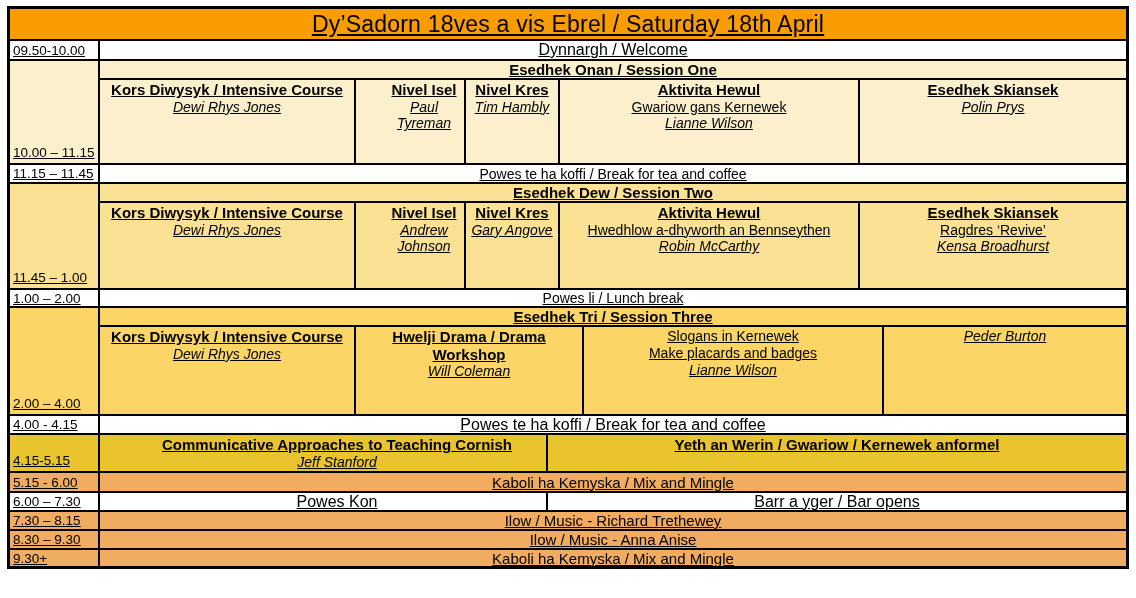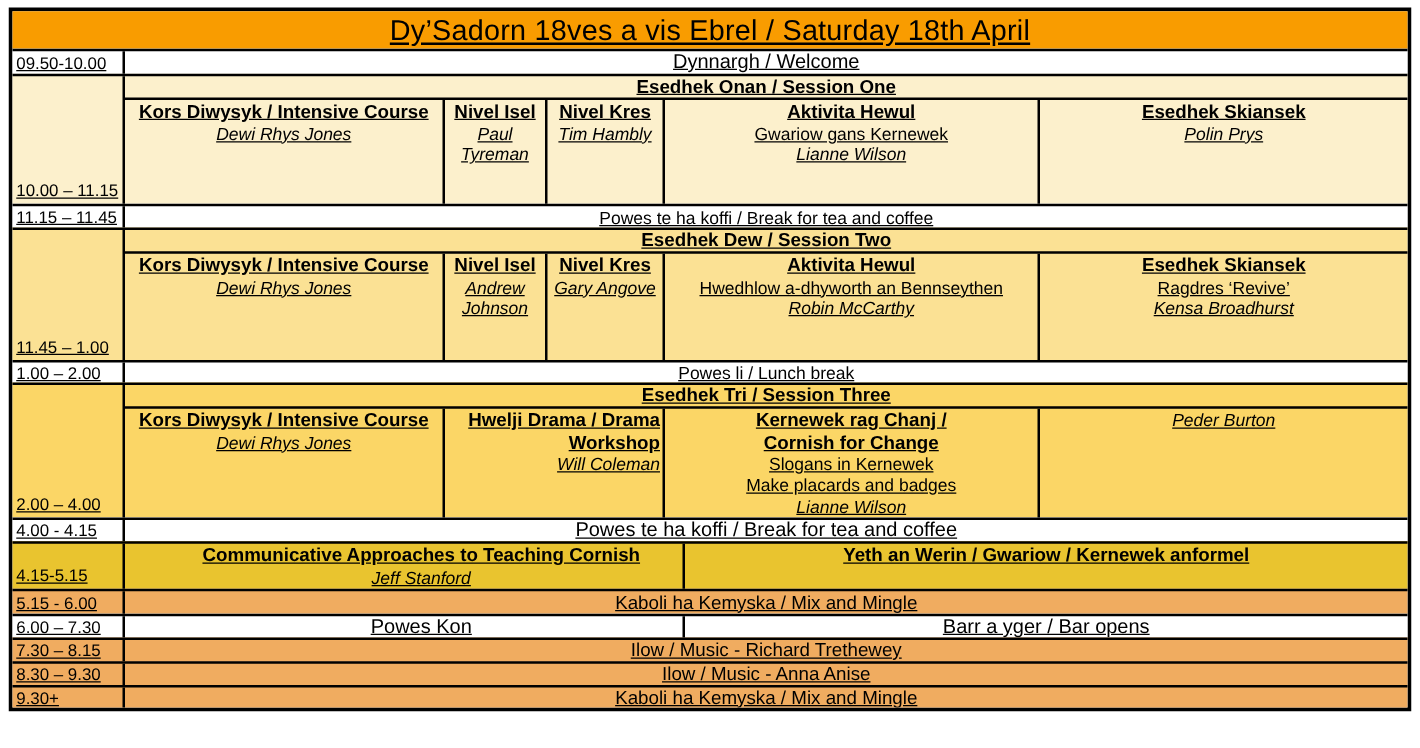--- a/index.html
+++ b/index.html
@@ -72,25 +72,25 @@
   }
   .scells { flex: 1; display: flex; min-height: 0; }
   .scell {
     border-right: 2px solid #000;
     padding: 1px 2px;
     text-align: center;
     overflow: hidden;
   }
   .scell:last-child { border-right: none; }
   .c1 { width: 256px; flex: none; }
-  .c2 { width: 82px;  flex: none; }
+  .c2 { width: 82px;  flex: none; margin-left: 28px; }
   .c3 { width: 94px;  flex: none; }
   .c4 { width: 300px; flex: none; }
   .c5 { flex: 1; }
-  .c23 { width: 176px; flex: none; text-align: right; }
+  .c23 { width: 228px; flex: none; }
 
   .cell-title { font-weight: bold; font-size: 15px; line-height: 1.18; white-space: pre-line; }
   .cell-sub   { font-size: 14px; line-height: 1.2; }
   .cell-name  { font-size: 14px; font-style: italic; line-height: 1.2; }
 
   
   .kleft  { width: 448px; flex: none; border-right: 2px solid #000; text-align: center; padding-top: 1px; overflow: hidden; padding-left: 28px; }
   .kright { flex: 1; text-align: center; padding-top: 1px; overflow: hidden; }
   .split-center { display: flex; align-items: center; justify-content: center; font-size: 16px; }
 </style>
@@ -188,22 +188,20 @@
           <div class="scell c1">
             <div class="cell-title">Kors Diwysyk / Intensive Course</div>
             <div class="cell-name">Dewi Rhys Jones</div>
           </div>
           <div class="scell c23">
             <div class="cell-title">Hwelji Drama / Drama
 Workshop</div>
             <div class="cell-name">Will Coleman</div>
           </div>
           <div class="scell c4">
-            <div class="cell-title">Kernewek rag Chanj /
-Cornish for Change</div>
             <div class="cell-sub">Slogans in Kernewek</div>
             <div class="cell-sub">Make placards and badges</div>
             <div class="cell-name">Lianne Wilson</div>
           </div>
           <div class="scell c5">
             <div class="cell-name">Peder Burton</div>
           </div>
         </div>
       </div>
     </div>

